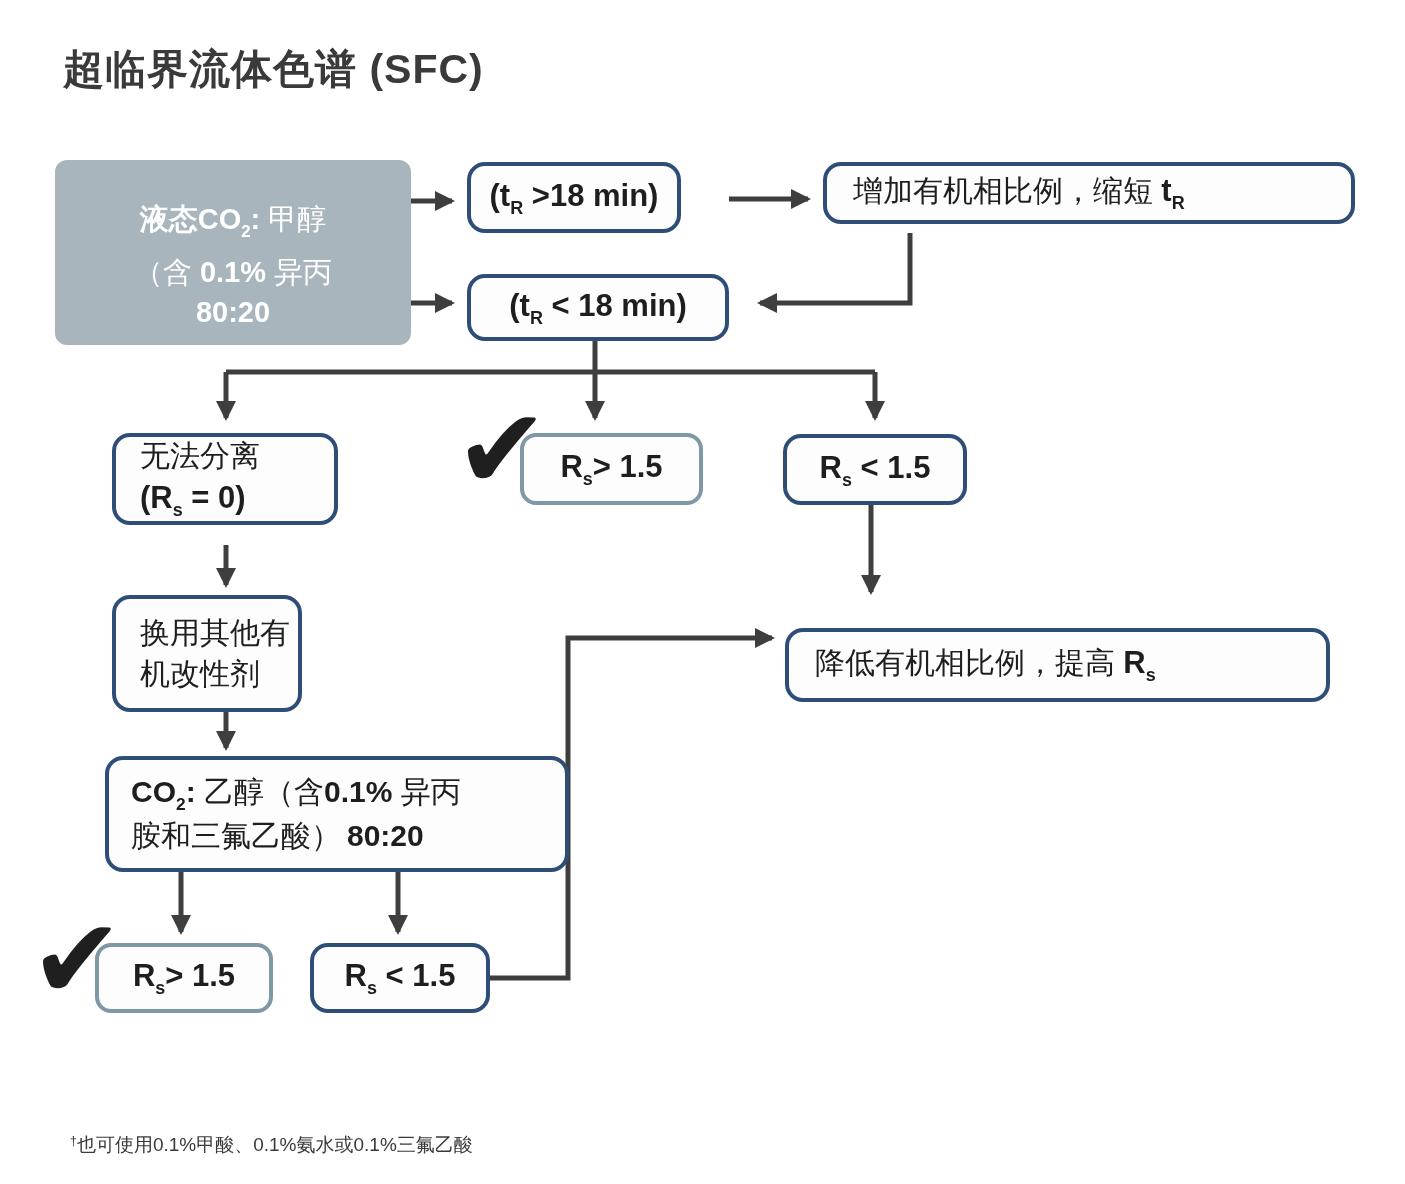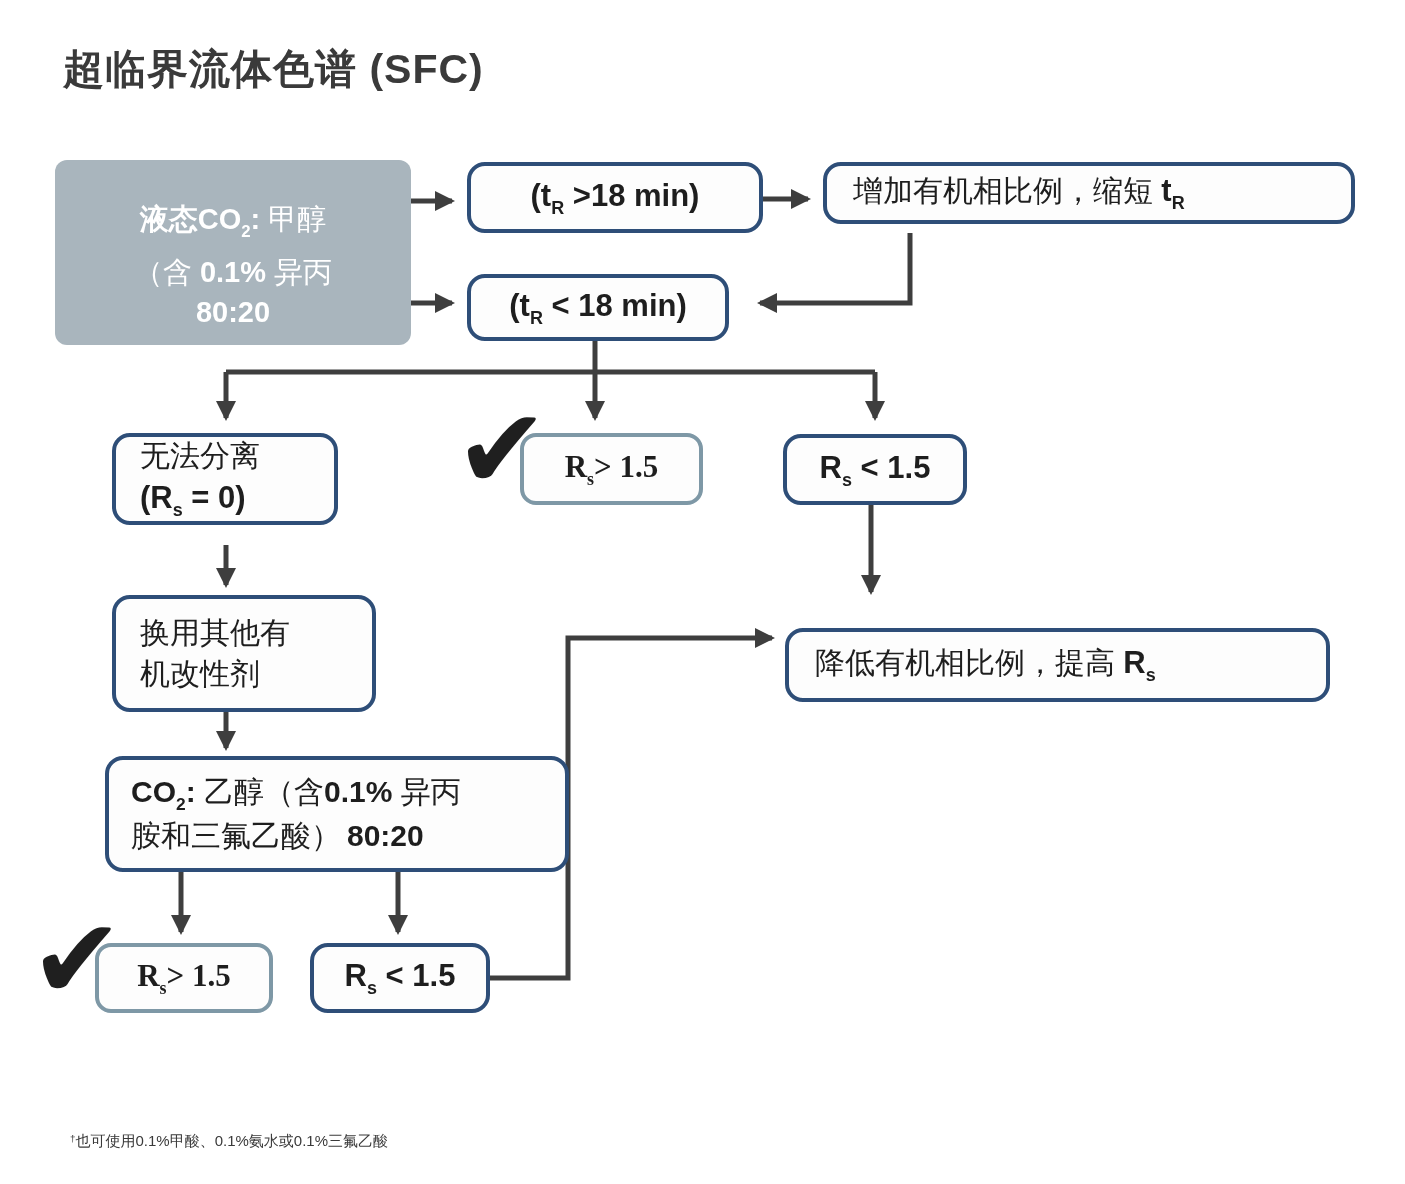--- a/index.html
+++ b/index.html
@@ -12,35 +12,35 @@
     letter-spacing:1px;
   }
   svg.arrows{position:absolute;left:0;top:0;z-index:1;pointer-events:none;}
   .node{
     position:absolute;z-index:2;background:#fdfdfd;border:4px solid #2E4E78;border-radius:18px;
     box-sizing:border-box;display:flex;flex-direction:column;justify-content:center;
     font-size:30px;line-height:1.35;color:#1e1e1e;
   }
   .node.center{align-items:center;text-align:center;}
   .node.leftpad{padding-left:24px;align-items:flex-start;text-align:left;}
-  .node.slate{border-color:#7E98A6;border-width:4px;border-radius:16px;font-family:Liberation Serif, serif;}
+  .node.slate{border-color:#7E98A6;border-width:4px;border-radius:16px;}
   .node.graybox{
     background:#A9B5BD;border:none;border-radius:12px;color:#ffffff;
     align-items:center;text-align:center;line-height:40px;font-size:29px;
   }
   .b{font-weight:700;}
   .formula{font-weight:700;font-size:31px;white-space:nowrap;}
   sub.s{font-size:0.58em;vertical-align:-0.45em;font-weight:700;letter-spacing:0;}
   sup.d{font-size:0.6em;vertical-align:0.5em;font-weight:700;margin-left:4px;}
   .check{
     position:absolute;z-index:3;font-size:112px;line-height:1;color:#1f1f1f;
     font-family:"DejaVu Sans",sans-serif;
   }
   .footnote{
-    position:absolute;left:70px;top:1132px;font-size:15px;color:#3a3a3a;z-index:2;
+    position:absolute;left:70px;top:1132px;font-size:19px;color:#3a3a3a;z-index:2;
   }
   .footnote sup{font-size:0.65em;vertical-align:0.45em;}
   .nw{white-space:nowrap;}
 </style>
 </head>
 <body>
 
 <div class="canvas">
 
   <div class="title">超临界流体色谱 (SFC)</div>
@@ -69,21 +69,21 @@
       <path d="M871 505 V592" marker-end="url(#ah)"></path>
     </g>
   </svg>
 
   <div class="node graybox" style="left:55px;top:160px;width:356px;height:185px;padding-top:26px;">
     <div class="nw"><span class="b">液态CO</span><sub class="s">2</sub><span class="b">: </span><span>甲醇</span></div>
     <div class="nw"><span>（含 </span><span class="b">0.1%</span><span> 异丙</span></div>
     <div class="nw b">80:20</div>
   </div>
 
-  <div class="node center" style="left:467px;top:162px;width:296px;height:71px;">
+  <div class="node center" style="left:467px;top:162px;width:214px;height:71px;">
     <div class="formula"><span>(t</span><sub class="s">R</sub><span> &gt;18 min)</span></div>
   </div>
 
   <div class="node leftpad" style="left:823px;top:162px;width:532px;height:62px;padding-left:26px;">
     <div class="nw"><span>增加有机相比例，缩短 </span><span class="formula"><span>t</span><sub class="s">R</sub></span></div>
   </div>
 
   <div class="node center" style="left:467px;top:274px;width:262px;height:67px;justify-content:center;">
     <div class="formula"><span>(t</span><sub class="s">R</sub><span> &lt; 18 min)</span></div>
   </div>
@@ -95,21 +95,21 @@
 
   <div class="node center slate" style="left:520px;top:433px;width:183px;height:72px;">
     <div class="formula"><span>R</span><sub class="s">s</sub><span>&gt; 1.5</span></div>
   </div>
   <div class="check" style="left:455px;top:393px;">✔</div>
 
   <div class="node center" style="left:783px;top:434px;width:184px;height:71px;">
     <div class="formula"><span>R</span><sub class="s">s</sub><span> &lt; 1.5</span></div>
   </div>
 
-  <div class="node leftpad" style="left:112px;top:595px;width:264px;height:117px;">
+  <div class="node leftpad" style="left:112px;top:595px;width:190px;height:117px;">
     <div>换用其他有</div>
     <div>机改性剂</div>
   </div>
 
   <div class="node leftpad" style="left:785px;top:628px;width:545px;height:74px;padding-left:26px;">
     <div class="nw"><span>降低有机相比例，提高 </span><span class="formula"><span>R</span><sub class="s">s</sub></span></div>
   </div>
 
   <div class="node leftpad" style="left:105px;top:756px;width:464px;height:116px;padding-left:22px;">
     <div class="nw"><span class="b">CO</span><sub class="s">2</sub><span class="b">: </span><span>乙醇（含</span><span class="b">0.1%</span><span> 异丙</span></div>

